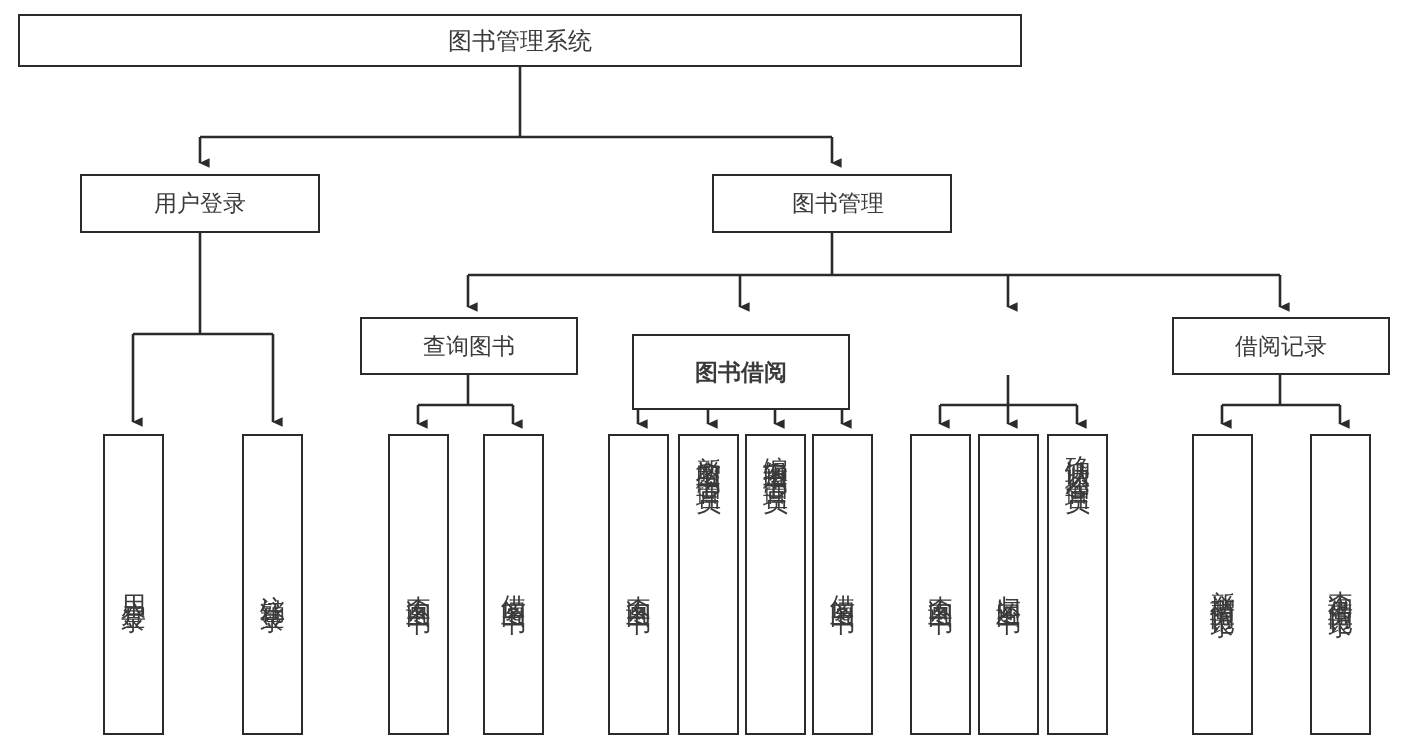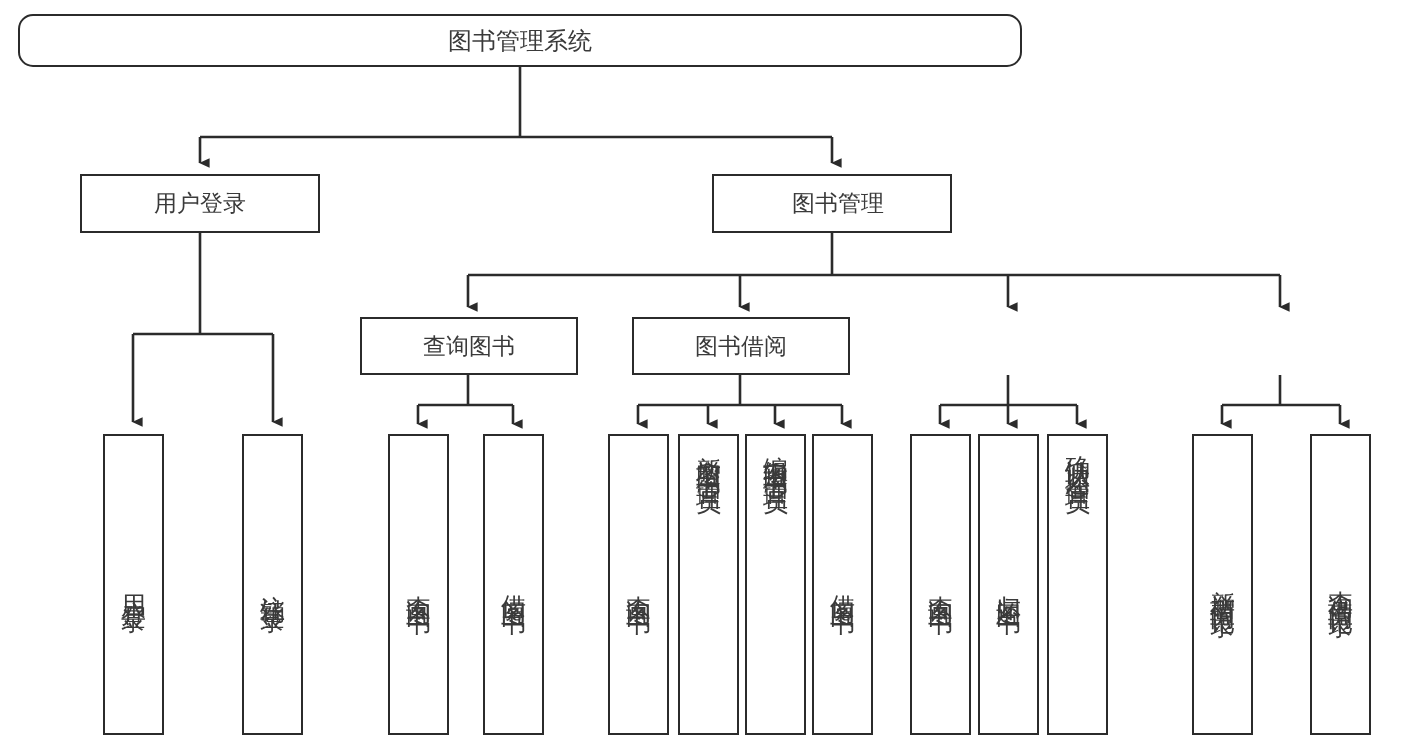--- a/index.html
+++ b/index.html
@@ -29,21 +29,21 @@
     align-items:center;
     justify-content:center;
     color:#3a3a3a;
   }
   .node .cap{
     white-space:nowrap;
     line-height:1;
   }
   
   .node.h{ font-size:23px; }
-  .node.h.title{ font-size:24px;border-radius:15px; }
+  .node.h.title{ font-size:24px; }
   
   .node.v{
     align-items:flex-start;
     justify-content:center;
     padding-top:0;
   }
   .node.v .cap{
     writing-mode:vertical-rl;
     text-orientation:upright;
     font-size:25px;
@@ -125,25 +125,28 @@
   </div>
 
   <div class="node h" style="left:712px;top:174px;width:240px;height:59px;padding-left:12px;">
     <span class="cap">图书管理</span>
   </div>
 
   <div class="node h" style="left:360px;top:317px;width:218px;height:58px;">
     <span class="cap">查询图书</span>
   </div>
 
-  <div class="node h" style="left:632px;top:317px;width:218px;height:58px;">
+  <div class="node h" style="left:632px;top:334px;width:218px;height:76px;font-weight:bold;">
     <span class="cap">图书借阅</span>
   </div>
 
 
+  <div class="node h" style="left:1172px;top:317px;width:218px;height:58px;">
+    <span class="cap">借阅记录</span>
+  </div>
 
   <div class="node v mid" style="left:103px;top:434px;width:61px;height:301px;">
     <span class="cap">用户登录</span>
   </div>
 
   <div class="node v mid" style="left:242px;top:434px;width:61px;height:301px;">
     <span class="cap">注销登录</span>
   </div>
 
   <div class="node v mid" style="left:388px;top:434px;width:61px;height:301px;">

